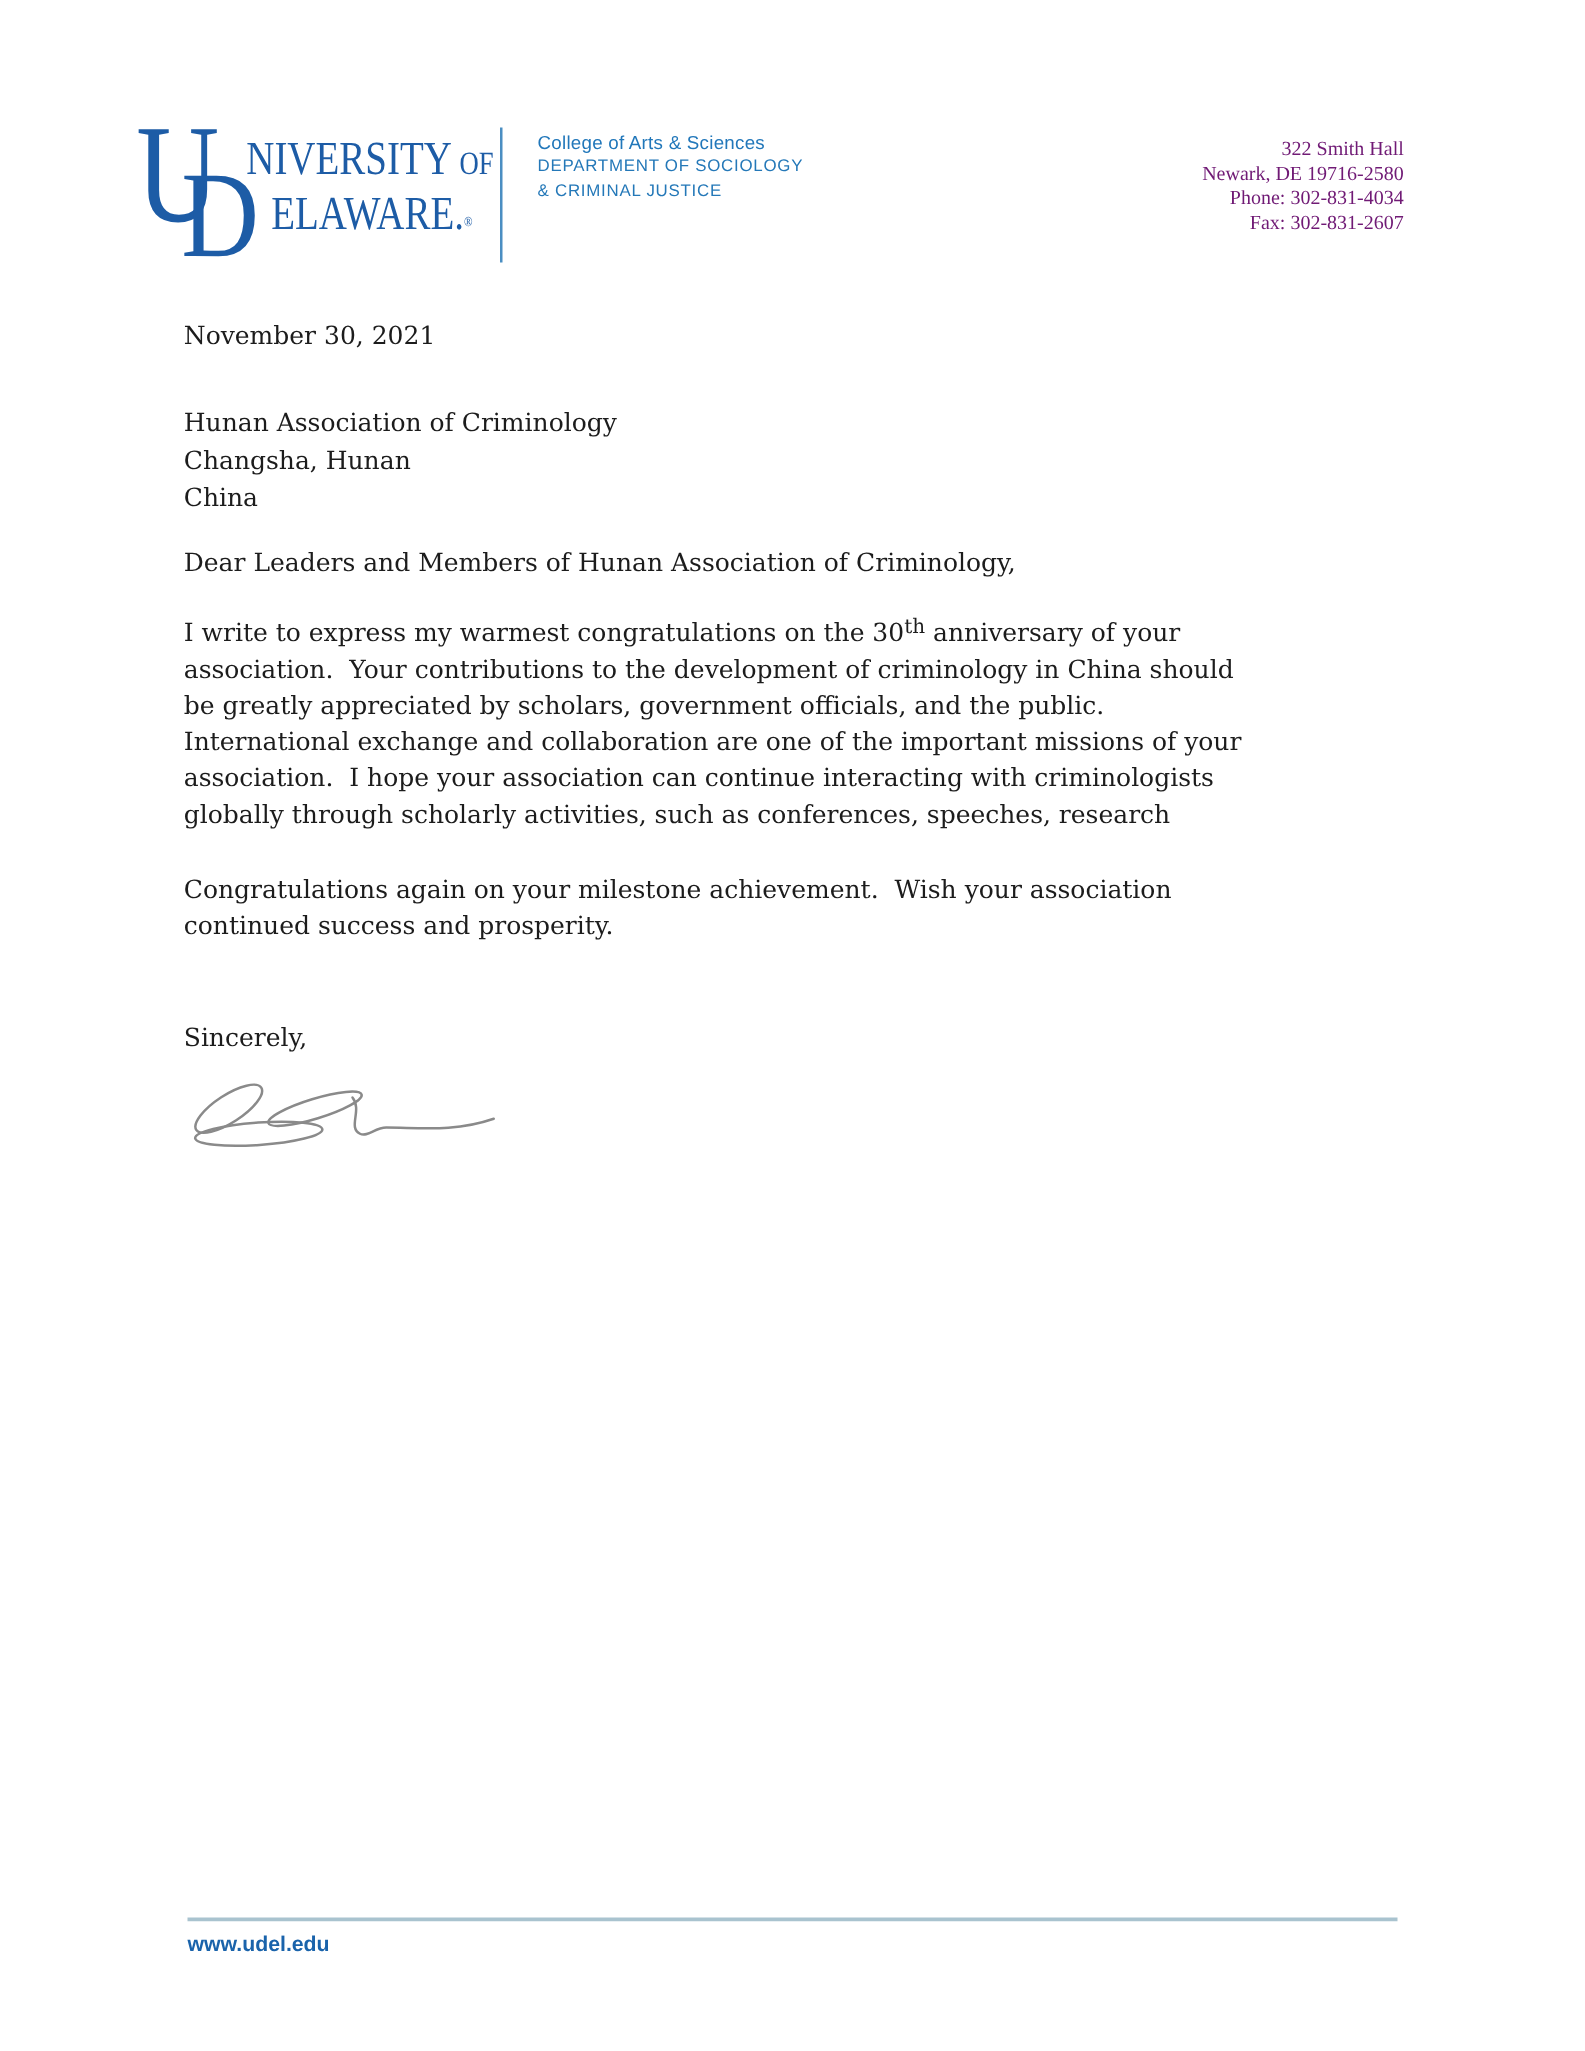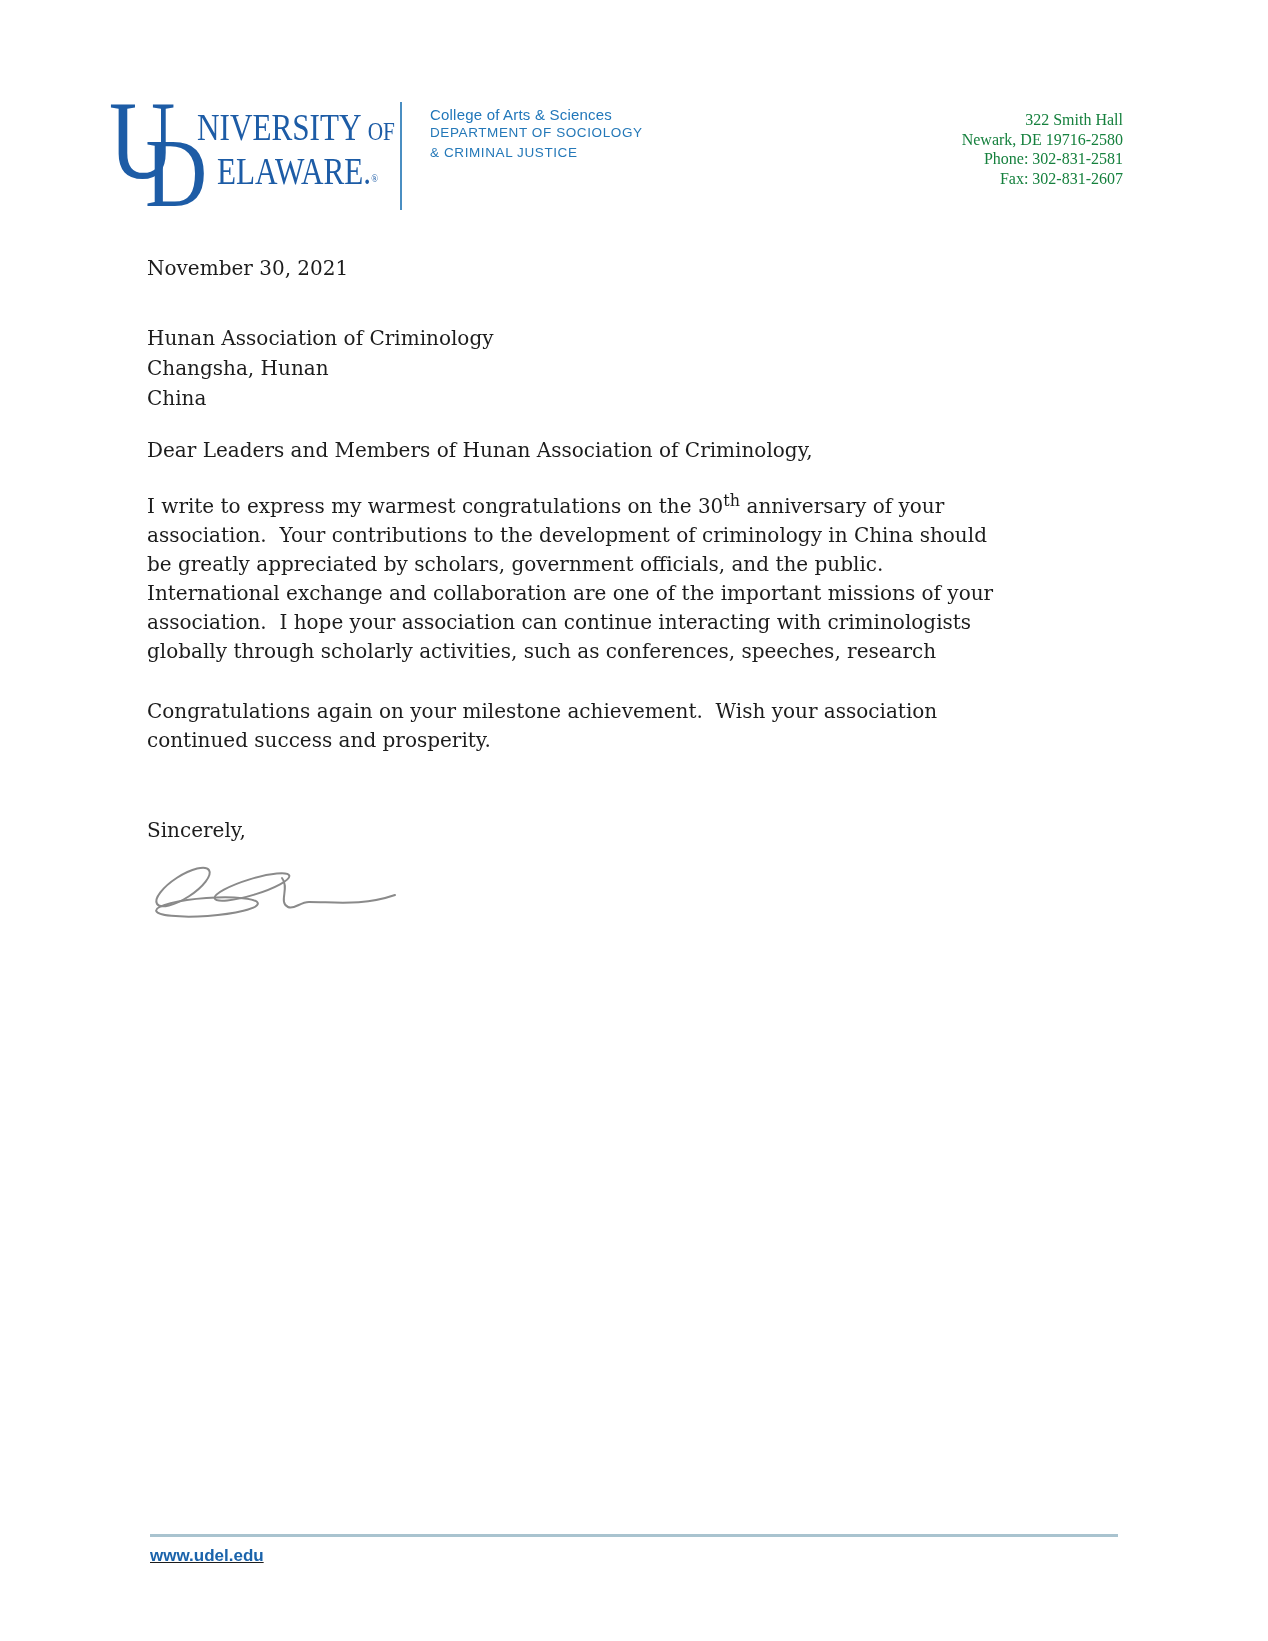--- a/index.html
+++ b/index.html
@@ -65,21 +65,21 @@
   .college-title { font-size: 15px; letter-spacing: 0.2px; }
   .dept-lines {
     font-size: 13.5px; line-height: 1.5;
     letter-spacing: 0.6px; color: #2478b8;
   }
   .addr-block {
     position: absolute; right: 0; top: 10px;
     text-align: right;
     font-family: "Liberation Serif", serif;
     font-size: 16px; line-height: 19.5px;
-    color: #15803d;
+    color: #701a75;
   }
 
   
   .letter-body {
     position: absolute;
     left: 147px; top: 253px;
     width: 960px;
     font-size: 20px;
     line-height: 30px;
   }
@@ -94,21 +94,20 @@
   .closing-line { margin-bottom: 14px; }
   .signature-wrap { height: 62px; margin-bottom: 6px; }
   .sig-svg { display: block; margin-left: 2px; }
   .signer-block { line-height: 30px; }
 
   
   .page-footer {
     position: absolute;
     left: 150px; top: 1534px;
     width: 968px;
-    text-decoration: underline;
   }
   .footer-rule { height: 3px; background: #a9c3cf; }
   .footer-url {
     margin-top: 9px;
     font-family: "Liberation Sans", sans-serif;
     font-weight: bold;
     font-size: 17px;
     color: #1a63ab;
   }
 </style>
@@ -131,21 +130,21 @@
       <div class="college-title">College of Arts &amp; Sciences</div>
       <div class="dept-lines">
         <div>DEPARTMENT OF SOCIOLOGY</div>
         <div>&amp; CRIMINAL JUSTICE</div>
       </div>
     </div>
 
     <div class="addr-block">
       <div>322 Smith Hall</div>
       <div>Newark, DE 19716-2580</div>
-      <div>Phone: 302-831-2581</div>
+      <div>Phone: 302-831-4034</div>
       <div>Fax: 302-831-2607</div>
     </div>
   </header>
 
   <main class="letter-body">
     <div class="date-line line">November 30, 2021</div>
 
     <div class="recipient-block">
       <div class="line">Hunan Association of Criminology</div>
       <div class="line">Changsha, Hunan</div>

